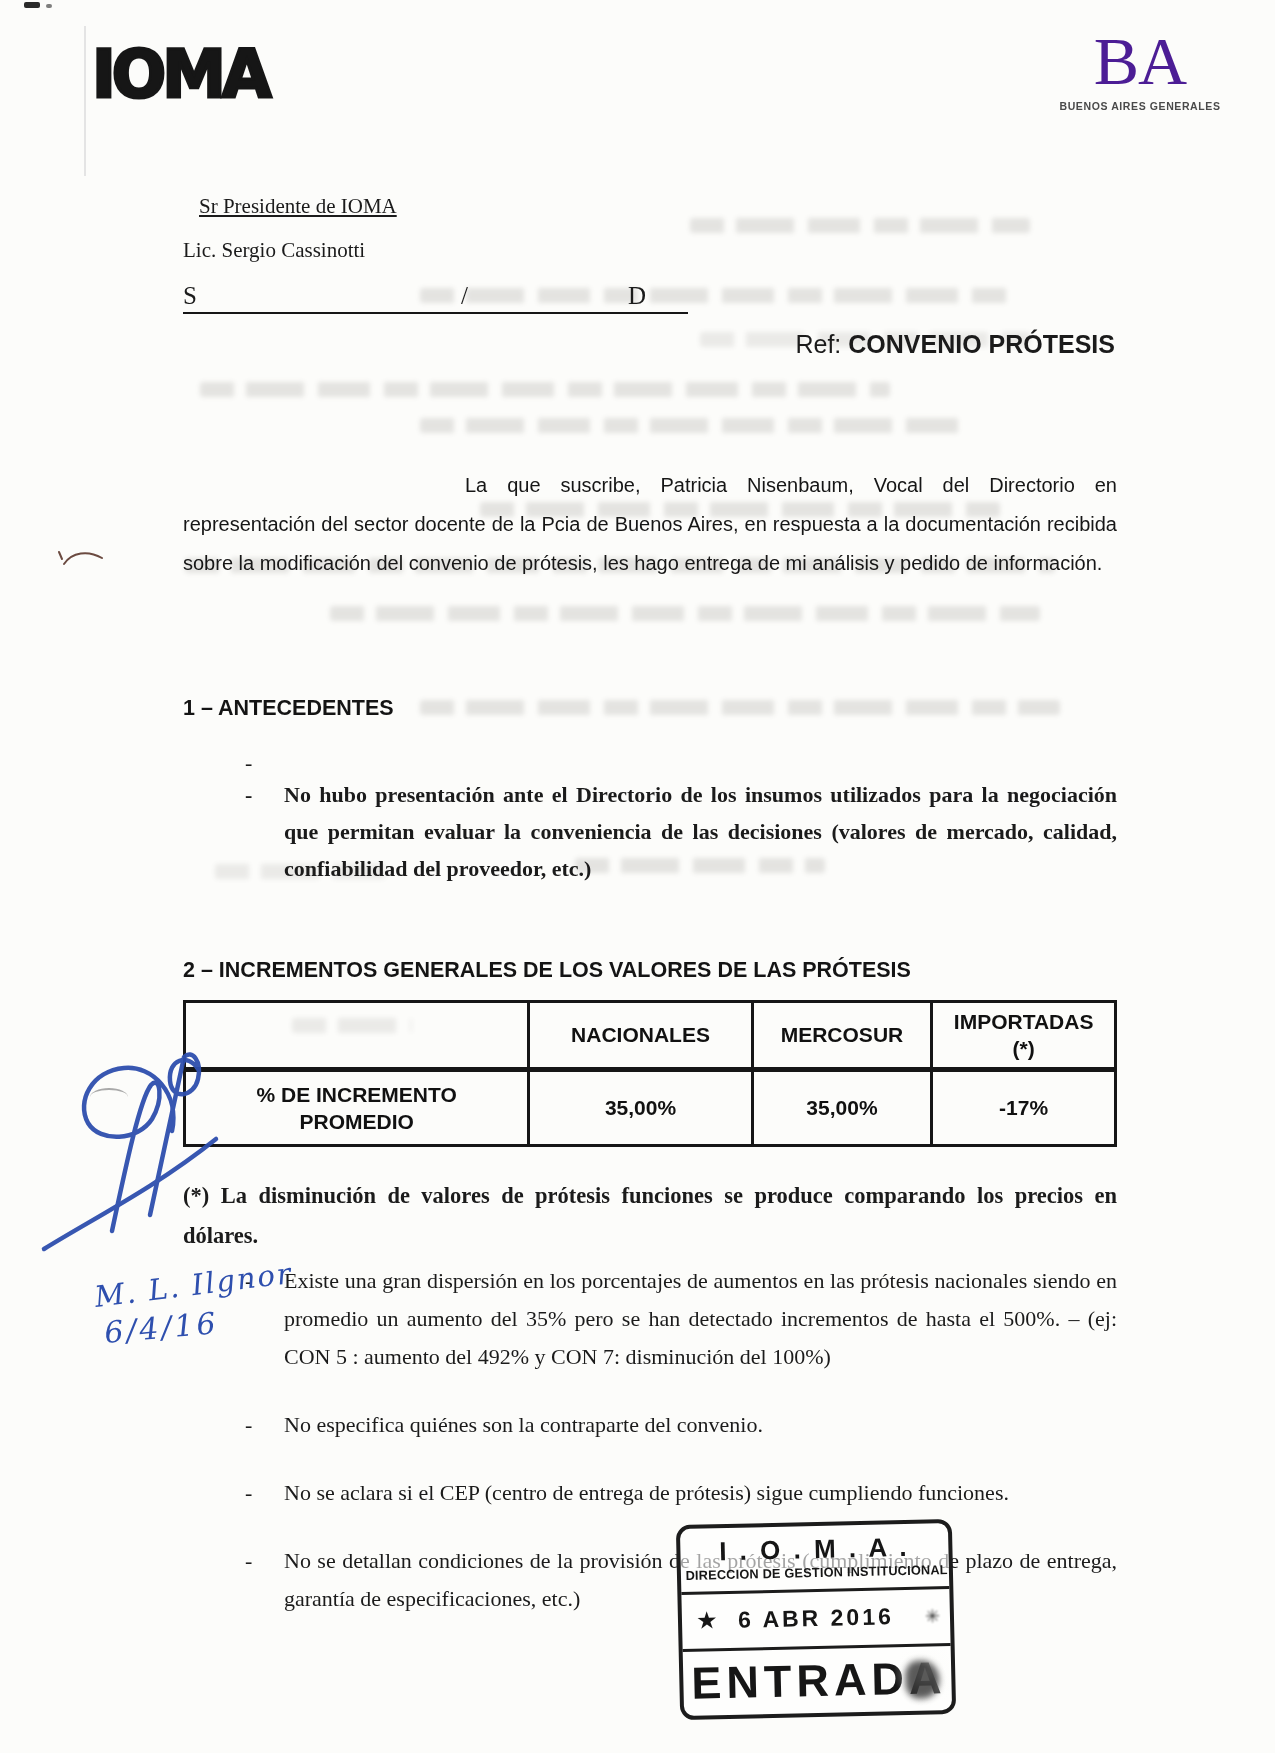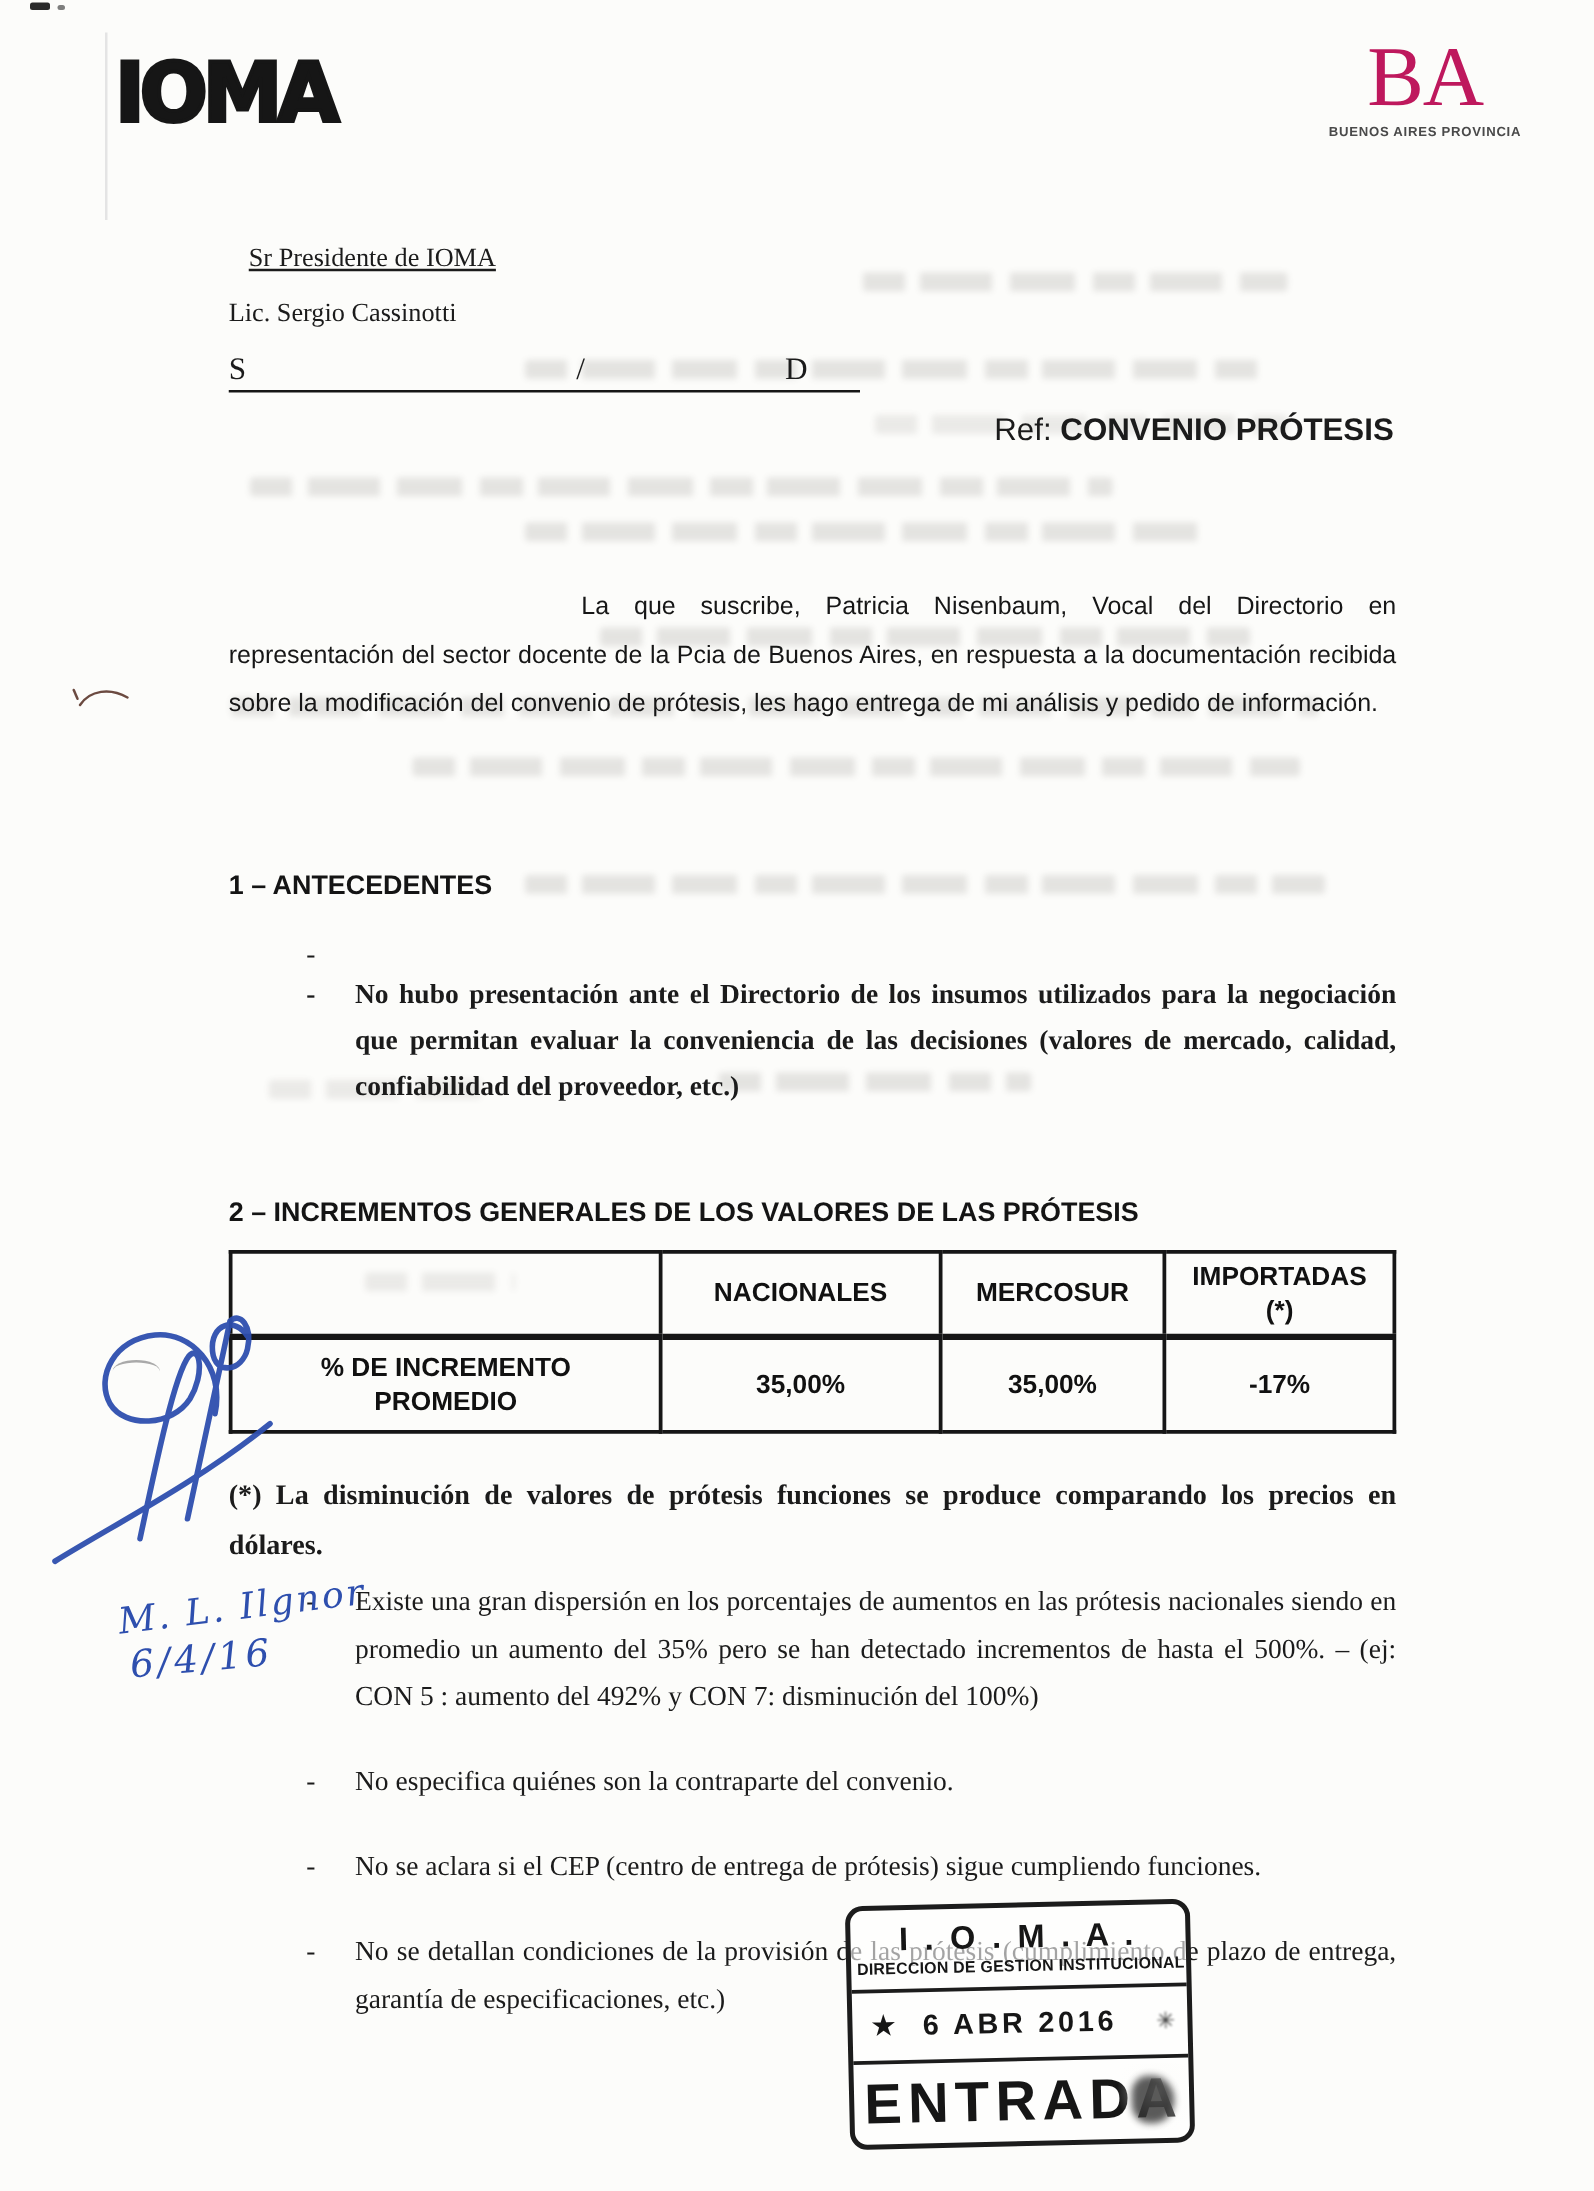--- a/index.html
+++ b/index.html
@@ -6,21 +6,21 @@
   .page{position:relative;width:1275px;height:1753px;margin:0 auto;background:#fcfcfa;
         overflow:hidden;color:#1b1b1b;font-family:"Liberation Serif",serif;}
   .abs{position:absolute;}
 
   
   .ioma-logo{left:92px;top:38px;font-family:"DejaVu Sans",sans-serif;font-weight:900;
              font-size:64px;letter-spacing:-4px;color:#161616;-webkit-text-stroke:3px #161616;
              transform:scaleY(1.02);}
   .ba-logo{left:1040px;top:26px;width:200px;text-align:center;}
   .ba-initials{font-family:"Liberation Serif",serif;font-size:68px;line-height:70px;
-               color:#be185d;letter-spacing:-1px;text-align:center;}
+               color:#4c1d95;letter-spacing:-1px;text-align:center;}
   .ba-sub{font-family:"Liberation Sans",sans-serif;font-size:10.5px;font-weight:700;
           color:#4a4a4a;letter-spacing:.6px;margin-top:4px;white-space:nowrap;}
 
   
   .recipient-1{left:199px;top:194px;font-size:21px;text-decoration:underline;}
   .recipient-2{left:183px;top:238px;font-size:21px;}
   .salutation{left:183px;top:280px;width:505px;height:32px;border-bottom:2.5px solid #161616;
               font-size:25px;}
   .salutation span{position:absolute;bottom:2px;}
   .sal-s{left:0;}
@@ -123,21 +123,21 @@
   <div class="bleed" style="left:292px;top:1018px;width:120px;opacity:.1;"></div>
   <svg class="abs" style="left:56px;top:546px;" width="52" height="24">
     <path d="M8 18 C16 6 32 4 46 12" stroke="#6b4a40" stroke-width="2" fill="none" stroke-linecap="round"></path>
     <path d="M3 6 l3 7" stroke="#6b4a40" stroke-width="2" fill="none" stroke-linecap="round"></path>
   </svg>
   <div class="arc" style="left:90px;top:1088px;width:38px;height:16px;"></div>
 
   <div class="abs ioma-logo">IOMA</div>
   <div class="abs ba-logo">
     <div class="ba-initials">BA</div>
-    <div class="ba-sub">BUENOS AIRES PROVINCIA</div>
+    <div class="ba-sub">BUENOS AIRES GENERALES</div>
   </div>
 
   <div class="abs recipient-1">Sr Presidente de IOMA</div>
   <div class="abs recipient-2">Lic. Sergio Cassinotti</div>
   <div class="abs salutation">
     <span class="sal-s">S</span>
     <span class="sal-slash">/</span>
     <span class="sal-d">D</span>
   </div>
 

